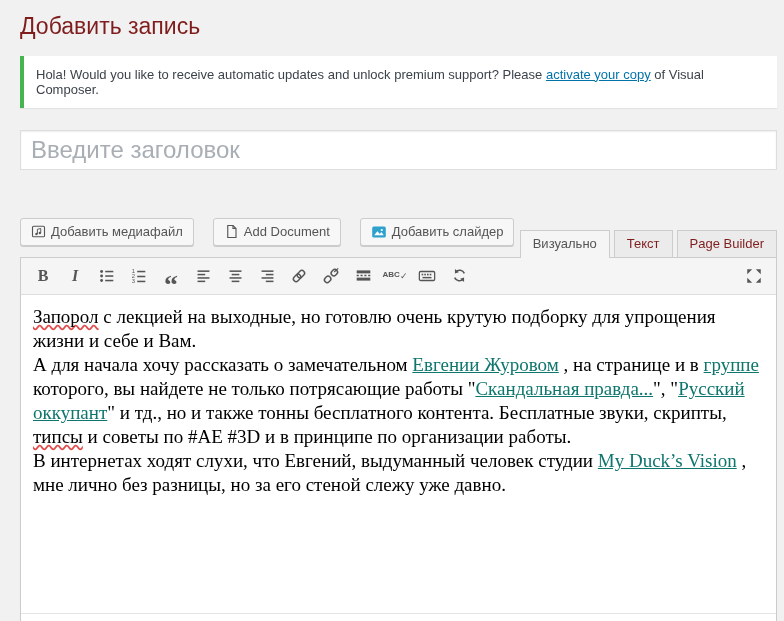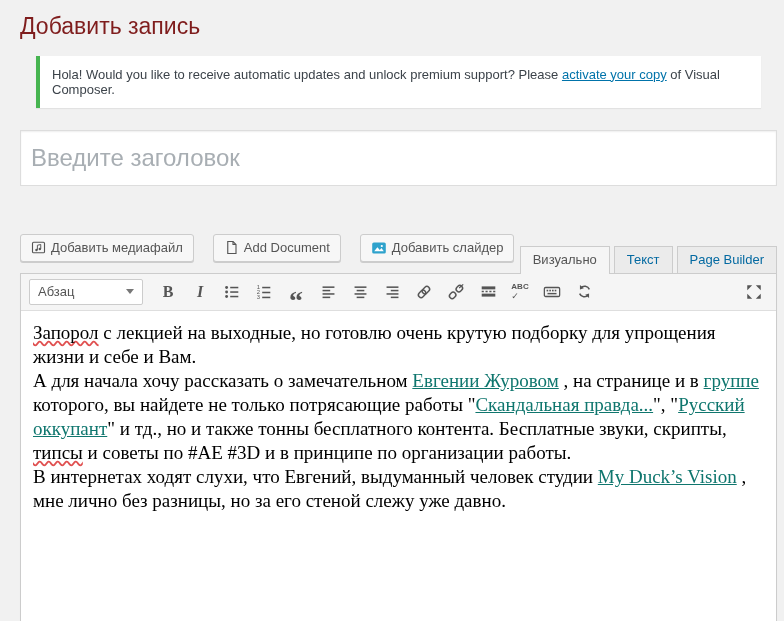--- a/index.html
+++ b/index.html
@@ -13,28 +13,28 @@
   .page { padding: 8px 7px 0 20px; }
 
   .page-title {
     font-size: 23px; font-weight: 400; color: #7f1d1d;
     margin: 0; padding: 4px 0 10px; line-height: 1.3;
   }
 
   .notice {
     background: #fff; border-left: 4px solid #46b450;
     box-shadow: 0 1px 1px rgba(0,0,0,.06);
-    margin: 4px 16px 22px; padding: 1px 12px;
+    margin: 4px 0 22px; padding: 1px 12px;
   }
   .notice p { margin: 10px 0; font-size: 13px; color: #3c434a; }
   .notice-link { color: #0073aa; text-decoration: underline; cursor: pointer; }
 
   .title-wrap { margin-bottom: 48px; }
   #title {
-    width: 100%; height: 56px; padding: 3px 10px;
+    width: 100%; height: 40px; padding: 3px 10px;
     font-size: 24px; font-family: "Liberation Sans", sans-serif;
     background: #fff; border: 1px solid #ddd;
     box-shadow: inset 0 1px 2px rgba(0,0,0,.07);
     outline: none; color: #32373c;
   }
   #title::placeholder { color: #a8aeb3; opacity: 1; }
 
   .editor-top { display: flex; justify-content: space-between; align-items: flex-end; }
   .media-buttons { display: flex; gap: 19px; margin-bottom: 11px; }
   .media-btn {
@@ -42,21 +42,21 @@
     padding: 0 10px; height: 28px;
     background: #f7f7f7; border: 1px solid #ccc; border-radius: 3px;
     box-shadow: 0 1px 0 #ccc;
     font-size: 13px; color: #555; font-family: inherit; cursor: pointer;
     white-space: nowrap;
   }
 
   .editor-tabs { display: flex; align-items: center; }
   .tab {
     margin-left: 4px; padding: 5px 12px 6px;
-    font-size: 13px; color: #0369a1;
+    font-size: 13px; color: #7f1d1d;
     background: #ebebeb; border: 1px solid #ccc; border-bottom: none;
     font-family: inherit; cursor: pointer; position: relative; z-index: 1;
   }
   .tab.active {
     background: #f5f5f5; color: #555;
     margin-bottom: -1px; padding-bottom: 7px; z-index: 2;
   }
 
   .editor-container {
     border: 1px solid #ccc; background: #fff;
@@ -82,21 +82,21 @@
   .tb-btn {
     width: 28px; height: 26px; flex: none;
     display: flex; align-items: center; justify-content: center;
     background: transparent; border: 1px solid transparent; border-radius: 2px;
     padding: 0; cursor: pointer; color: #555;
   }
   .tb-btn svg { display: block; }
   .tb-b { font-family: "Liberation Serif", serif; font-weight: 700; font-size: 16px; color: #555; }
   .tb-i { font-family: "Liberation Serif", serif; font-style: italic; font-weight: 600; font-size: 16px; color: #555; }
   .tb-quote { font-family: "Liberation Serif", serif; font-weight: 700; font-size: 28px; color: #555; line-height: 0; position: relative; top: 9px; }
-  .abc-icon { display: flex; flex-direction: column; align-items: flex-start; line-height: 1; }
+  .abc-icon { display: flex; flex-direction: row; align-items: flex-start; line-height: 1; }
   .abc-txt { font-size: 8px; font-weight: 700; color: #555; }
   .abc-check { font-size: 9px; color: #555; margin-top: 1px; }
   .fullscreen-btn { margin-left: auto; }
 
   .editor-content {
     height: 318px; padding: 10px 12px; overflow: hidden;
     font-family: "Liberation Serif", serif; font-size: 19px; line-height: 24px;
     color: #000; cursor: text;
   }
   .editor-content p { margin: 0; }
@@ -158,24 +158,20 @@
     <div class="editor-tabs">
       <button class="tab active">Визуально</button>
       <button class="tab">Текст</button>
       <button class="tab">Page Builder</button>
     </div>
   </div>
 
   <div class="editor-container">
 
     <div class="mce-toolbar">
-      <div class="format-select">
-        <span>Абзац</span>
-        <span class="caret"></span>
-      </div>
 
       <button class="tb-btn">
           <span class="tb-b">B</span>
         </button>
       <button class="tb-btn">
           <span class="tb-i">I</span>
         </button>
 
       <button class="tb-btn">
         <svg viewBox="0 0 20 20" width="18" height="18">

